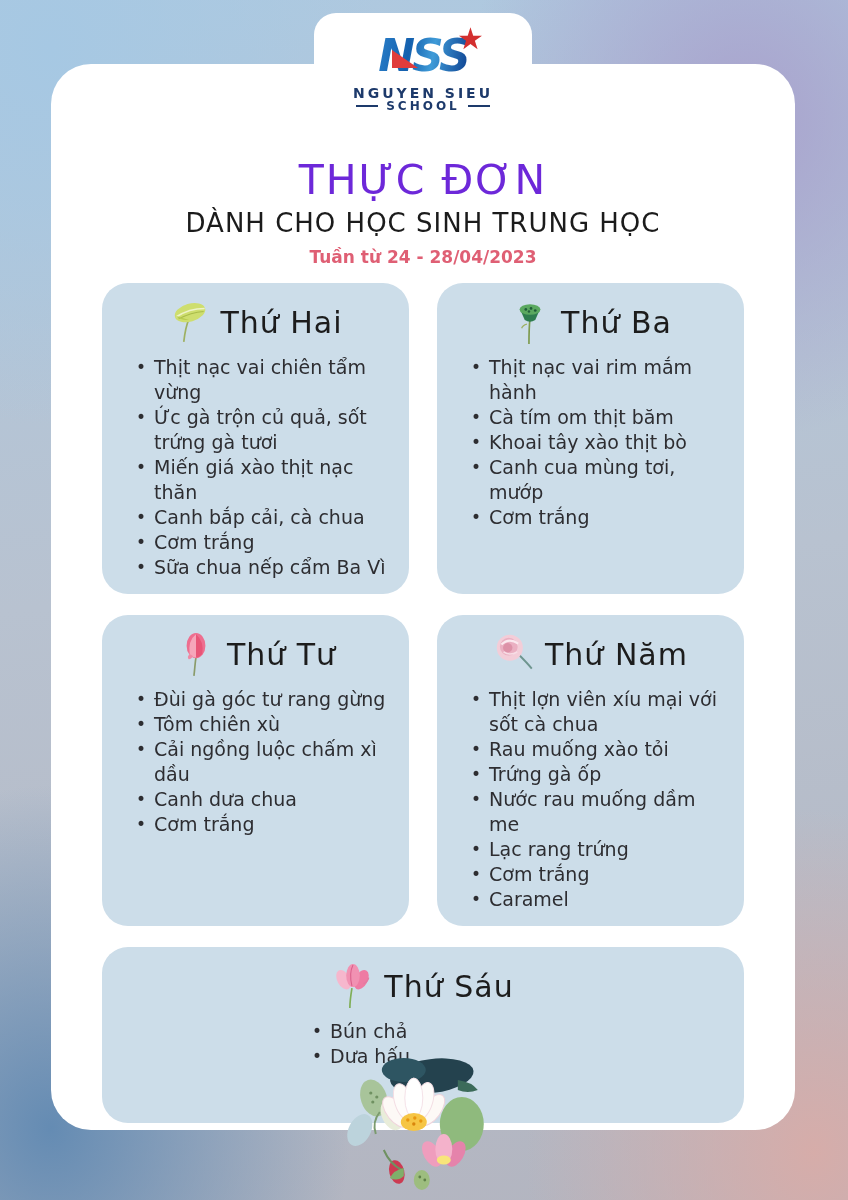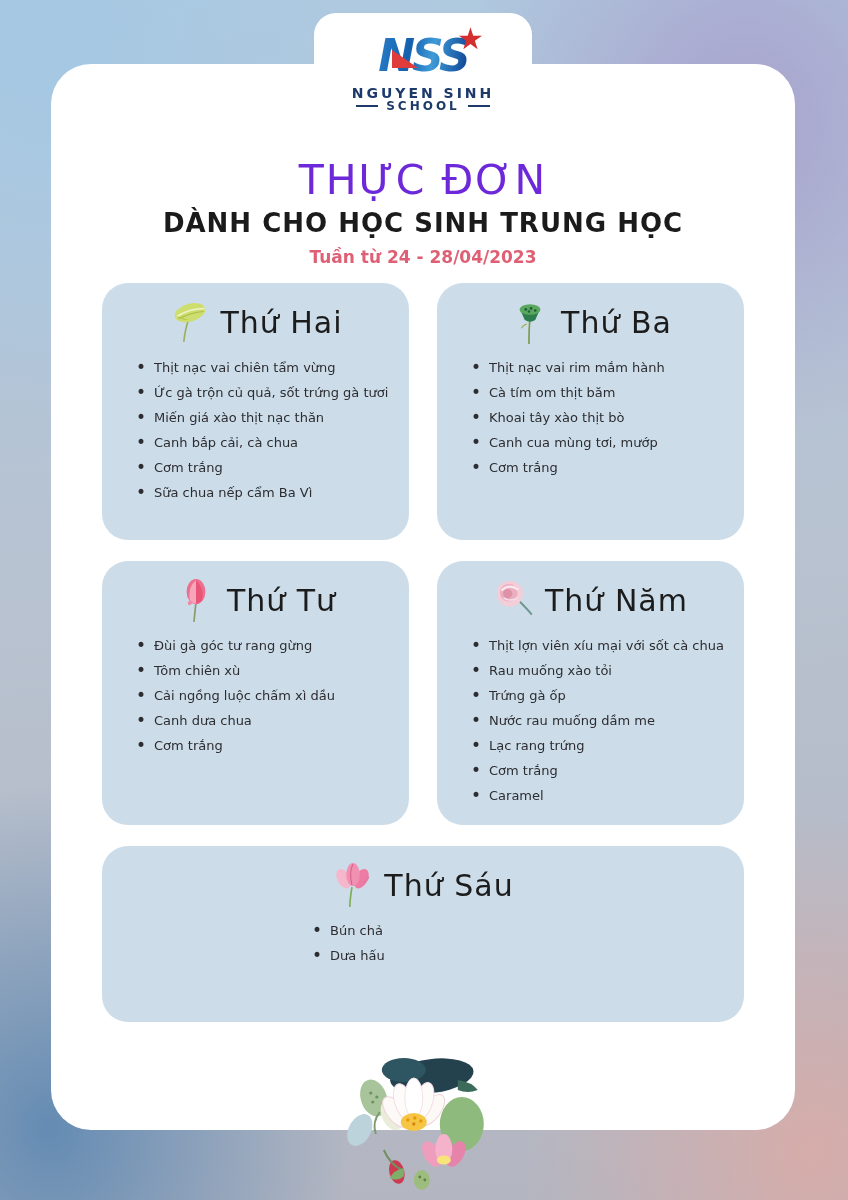--- a/index.html
+++ b/index.html
@@ -39,21 +39,21 @@
   .logo-tri{
     position:absolute;left:14px;bottom:10px;width:0;height:0;
     border-left:26px solid #e03c3c;border-top:18px solid transparent;
   }
   .school-name{margin-top:8px;font-size:14px;font-weight:700;letter-spacing:3px;color:#1d3a6b;}
   .school-word{font-size:12px;font-weight:700;letter-spacing:3px;color:#1d3a6b;
     display:flex;align-items:center;justify-content:center;gap:8px;}
   .school-word .dash{display:inline-block;width:22px;height:2px;background:#1d3a6b;}
   
   h1{margin:0 0 6px 0;font-size:41px;line-height:1.1;font-weight:400;letter-spacing:2px;color:#6d28d9;}
-  h2{margin:0 0 8px 0;font-size:26px;line-height:1.15;font-weight:700;letter-spacing:1px;color:#1b1b1b;}
+  h2{margin:0 0 8px 0;font-size:26px;line-height:1.15;font-weight:400;letter-spacing:1px;color:#1b1b1b;}
   .week{margin:0 0 16px 0;font-size:17px;line-height:1.2;font-weight:700;color:#df5f74;}
   
   .grid{
     width:642px;margin:0 auto;display:grid;
     grid-template-columns:307px 307px;column-gap:28px;row-gap:21px;
     justify-content:center;
   }
   .day-card{
     background:#ccdde9;border-radius:26px;text-align:left;
     padding:16px 18px 14px 18px;box-sizing:border-box;
@@ -61,21 +61,21 @@
   .day-card.r1{min-height:257px;}
   .day-card.r2{min-height:264px;}
   .day-card.full{grid-column:1 / span 2;min-height:176px;}
   .day-head{display:flex;align-items:center;justify-content:center;gap:10px;margin-bottom:10px;}
   .day-icon{width:42px;height:46px;flex:0 0 auto;}
   .day-icon svg{width:100%;height:100%;display:block;}
   .day-title{font-size:30px;font-weight:500;color:#1c1c1c;letter-spacing:1px;}
   ul.menu-list{margin:0;padding:0 0 0 16px;list-style:none;}
   .day-card.full ul.menu-list{padding-left:192px;}
   ul.menu-list li{
-    position:relative;padding-left:18px;font-size:13px;line-height:25px;color:#2d2d31;
+    position:relative;padding-left:18px;font-size:19px;line-height:25px;color:#2d2d31;
   }
   ul.menu-list li::before{
     content:"•";position:absolute;left:0;top:0;color:#2d2d31;font-size:17px;
   }
   
   .bouquet{position:absolute;top:986px;left:50%;transform:translateX(-52%);width:160px;height:150px;}
   .bouquet svg{width:100%;height:100%;display:block;}
 </style>
 </head>
 <body>
@@ -84,21 +84,21 @@
 
 <div class="sheet">
   <div class="logo-tab"></div>
 
   <div class="logo">
     <div class="nss-wrap">
       <span class="nss">NSS</span>
       <span class="logo-star">★</span>
       <span class="logo-tri"></span>
     </div>
-    <div class="school-name">NGUYEN SINH</div>
+    <div class="school-name">NGUYEN SIEU</div>
     <div class="school-word">
       <span class="dash"></span>
       <span>SCHOOL</span>
       <span class="dash"></span>
     </div>
   </div>
 
   <h1>THỰC ĐƠN</h1>
   <h2>DÀNH CHO HỌC SINH TRUNG HỌC</h2>
   <div class="week">Tuần từ 24 - 28/04/2023</div>

